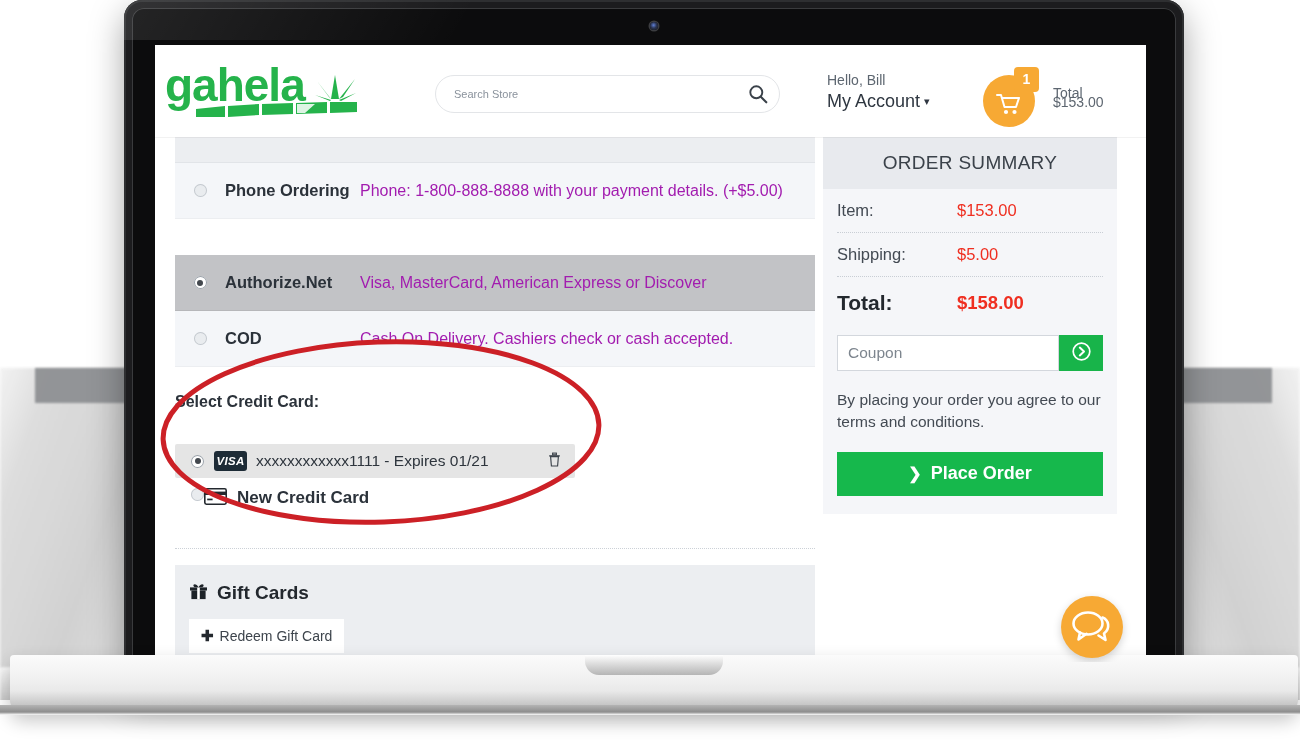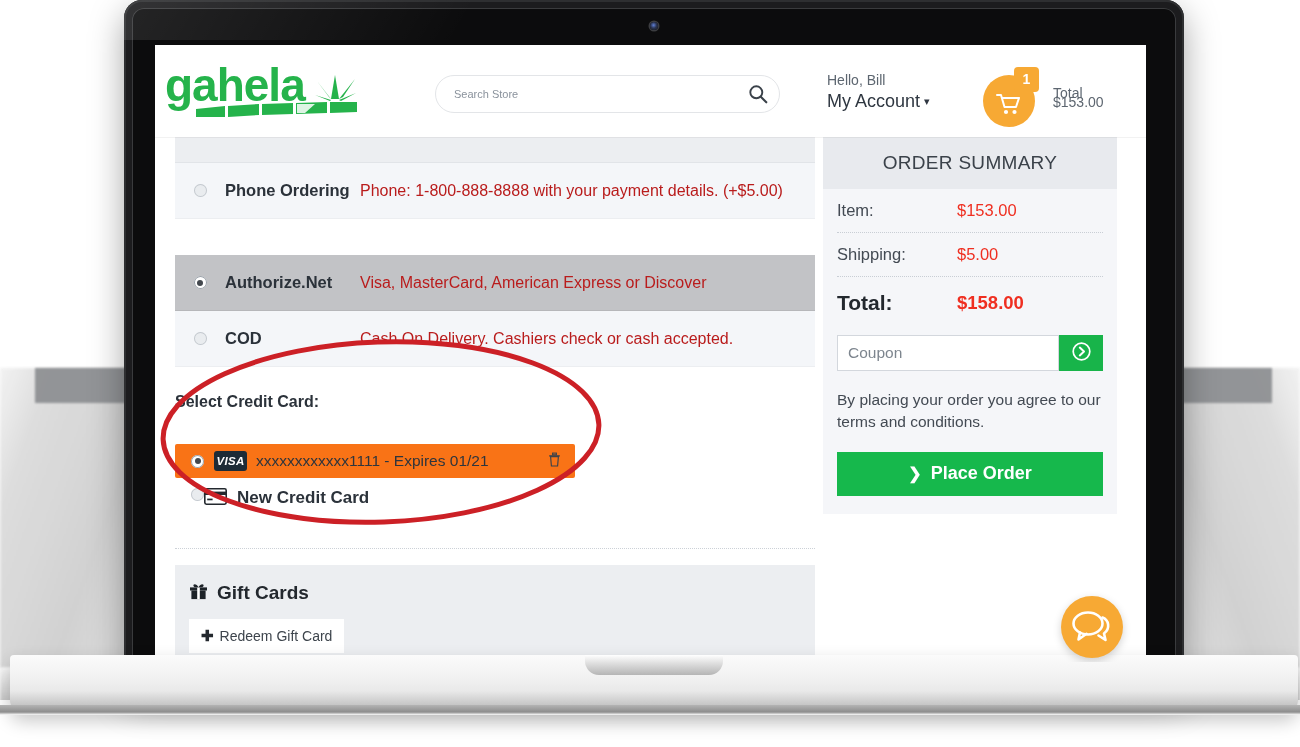--- a/index.html
+++ b/index.html
@@ -194,31 +194,31 @@
     background:#fff; box-shadow: inset 0 0 0 1px #9aa1a9;
     position:relative;
   }
   .radio.on::after {
     content:""; position:absolute; left:3.5px; top:3.5px;
     width:6px; height:6px; border-radius:50%; background:#43484e;
   }
   .pm-name {
     width:135px; font-size:16.5px; font-weight:bold; color:#2b323a; line-height:1.35;
   }
-  .pm-desc { flex:1; font-size:16px; color:#b91c1c; line-height:1.35; padding-right:12px; }
+  .pm-desc { flex:1; font-size:16px; color:#a21caf; line-height:1.35; padding-right:12px; }
 
   
   .scc-label {
     margin-top:26px; font-size:16px; font-weight:bold; color:#2b323a;
   }
   .cc-list { margin-top:22px; }
   .cc-row {
     display:flex; align-items:center; height:34px; padding-left:16px;
   }
-  .cc-row.sel { background:#f97316; width:400px; border-radius:2px;margin-top:33px; }
+  .cc-row.sel { background:#e5e5e5; width:400px; border-radius:2px;margin-top:33px; }
   .cc-row .radio { margin-right:10px; }
   .visa-badge {
     width:33px; height:20px; border-radius:3px; background:#1d2b36;
     color:#fff; font-size:11.5px; font-weight:bold; font-style:italic;
     display:flex; align-items:center; justify-content:center;
     letter-spacing:.3px; margin-right:9px;
   }
   .cc-text { font-size:15.5px; color:#2e353d; }
   .trash { margin-left:auto; margin-right:14px; cursor:pointer; }
   .newcard-row { display:flex; align-items:flex-start; height:34px; padding-left:16px; margin-top:10px; }

